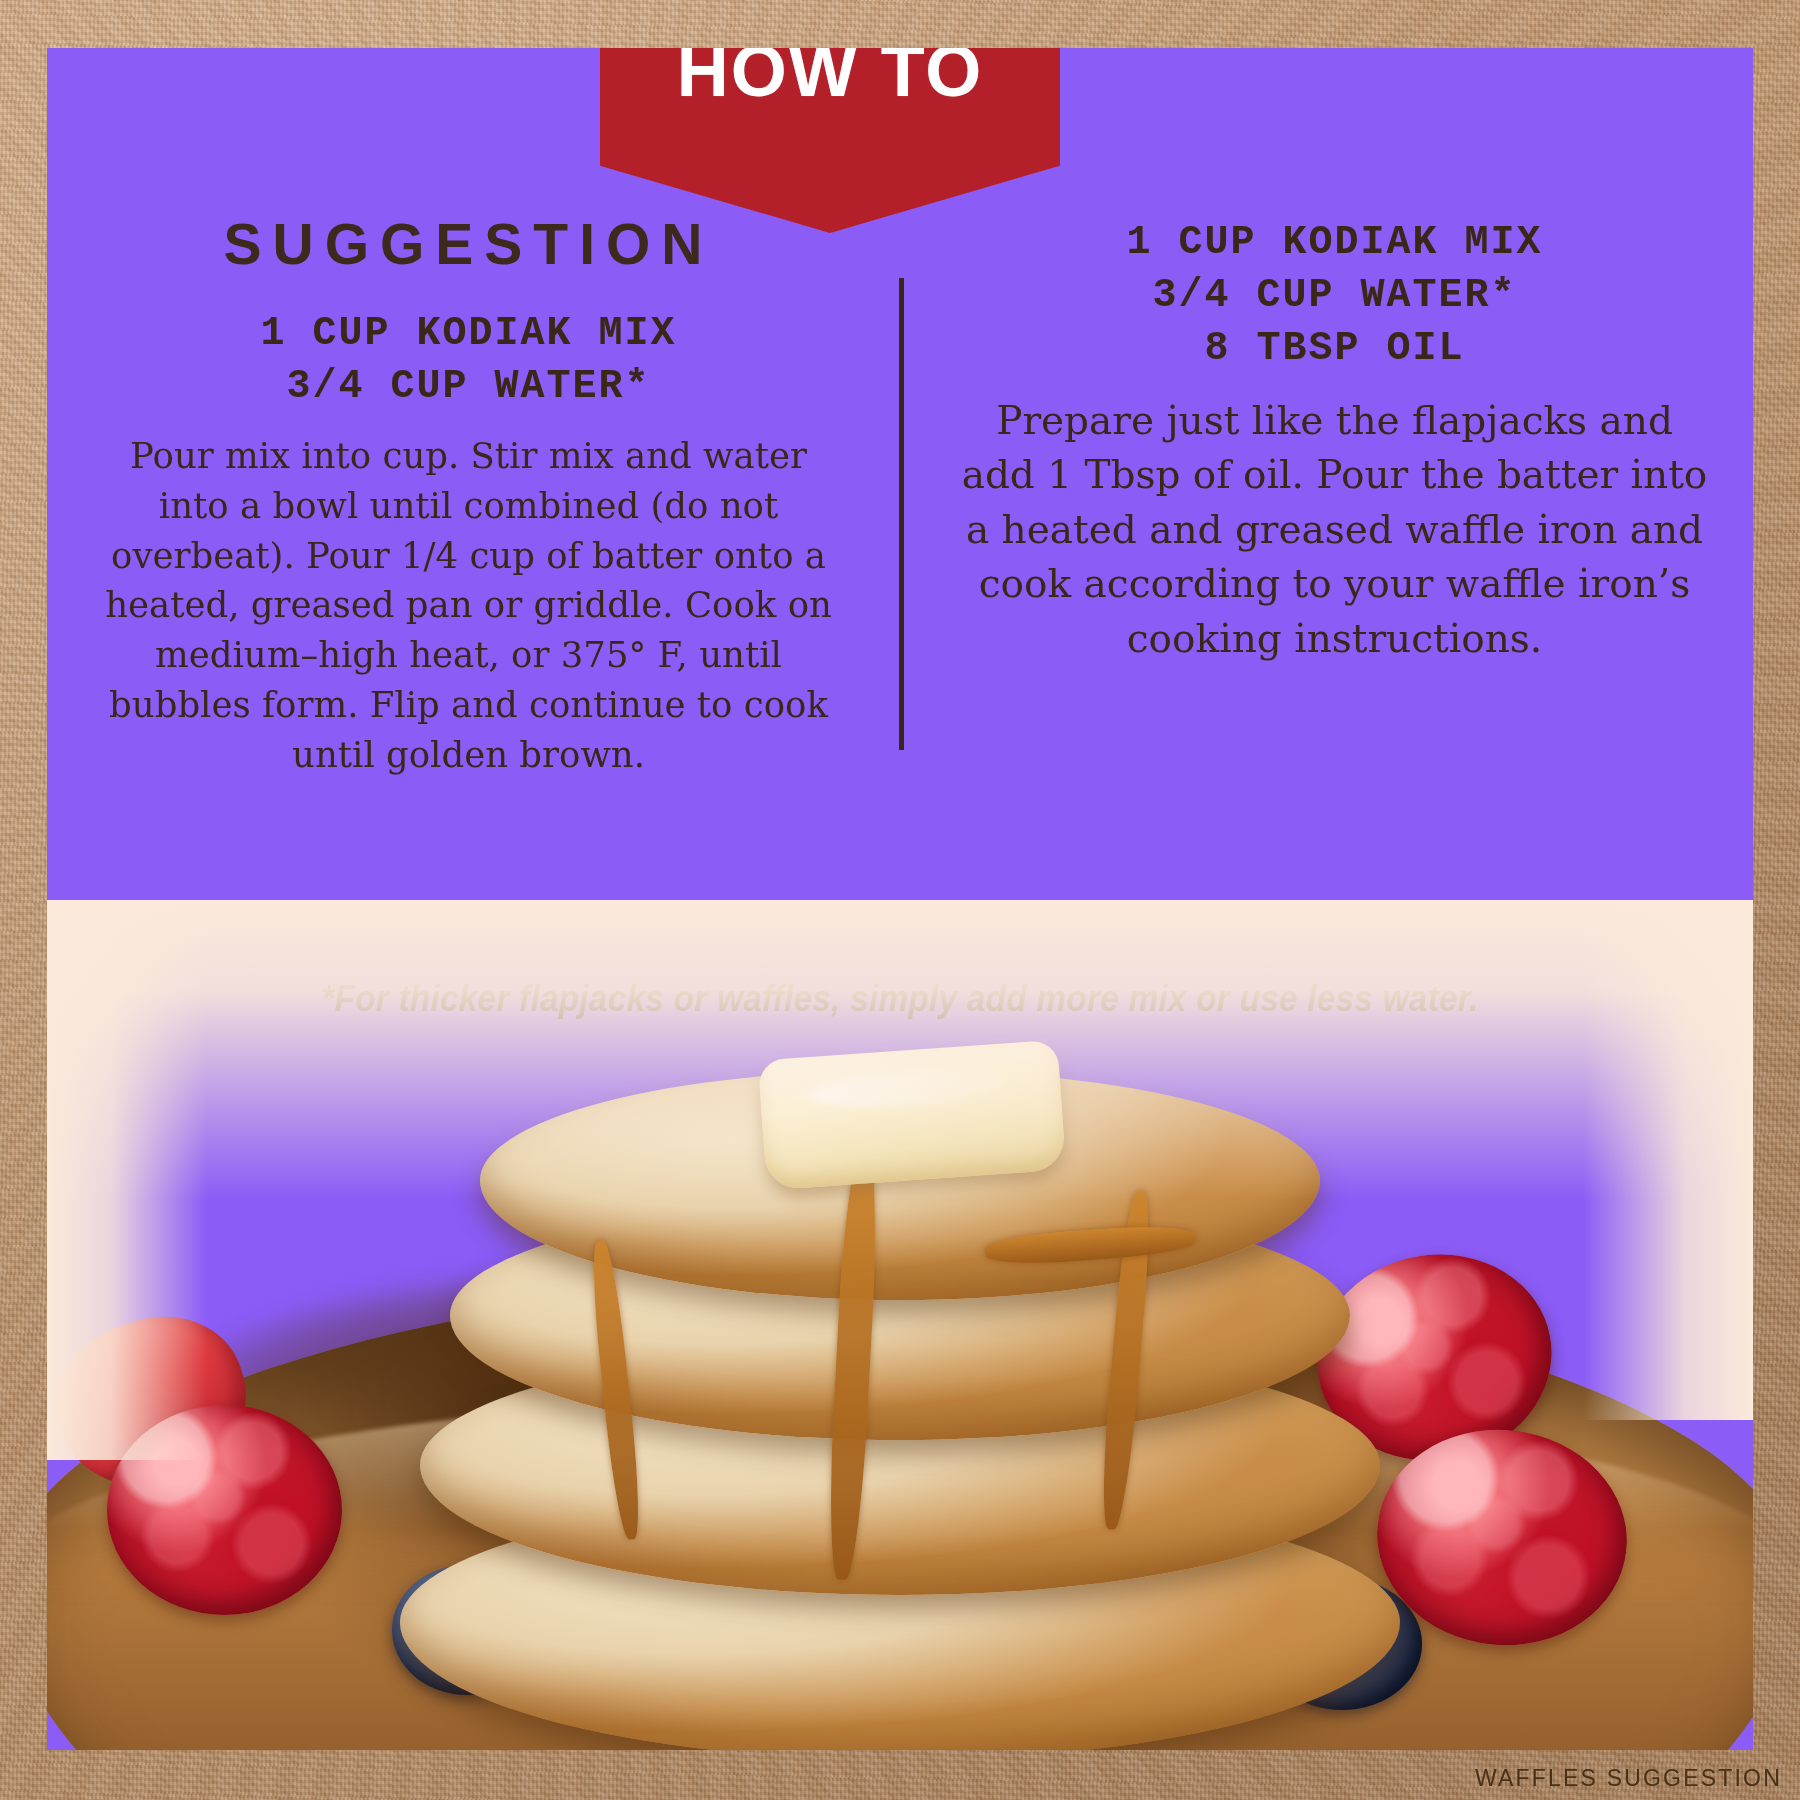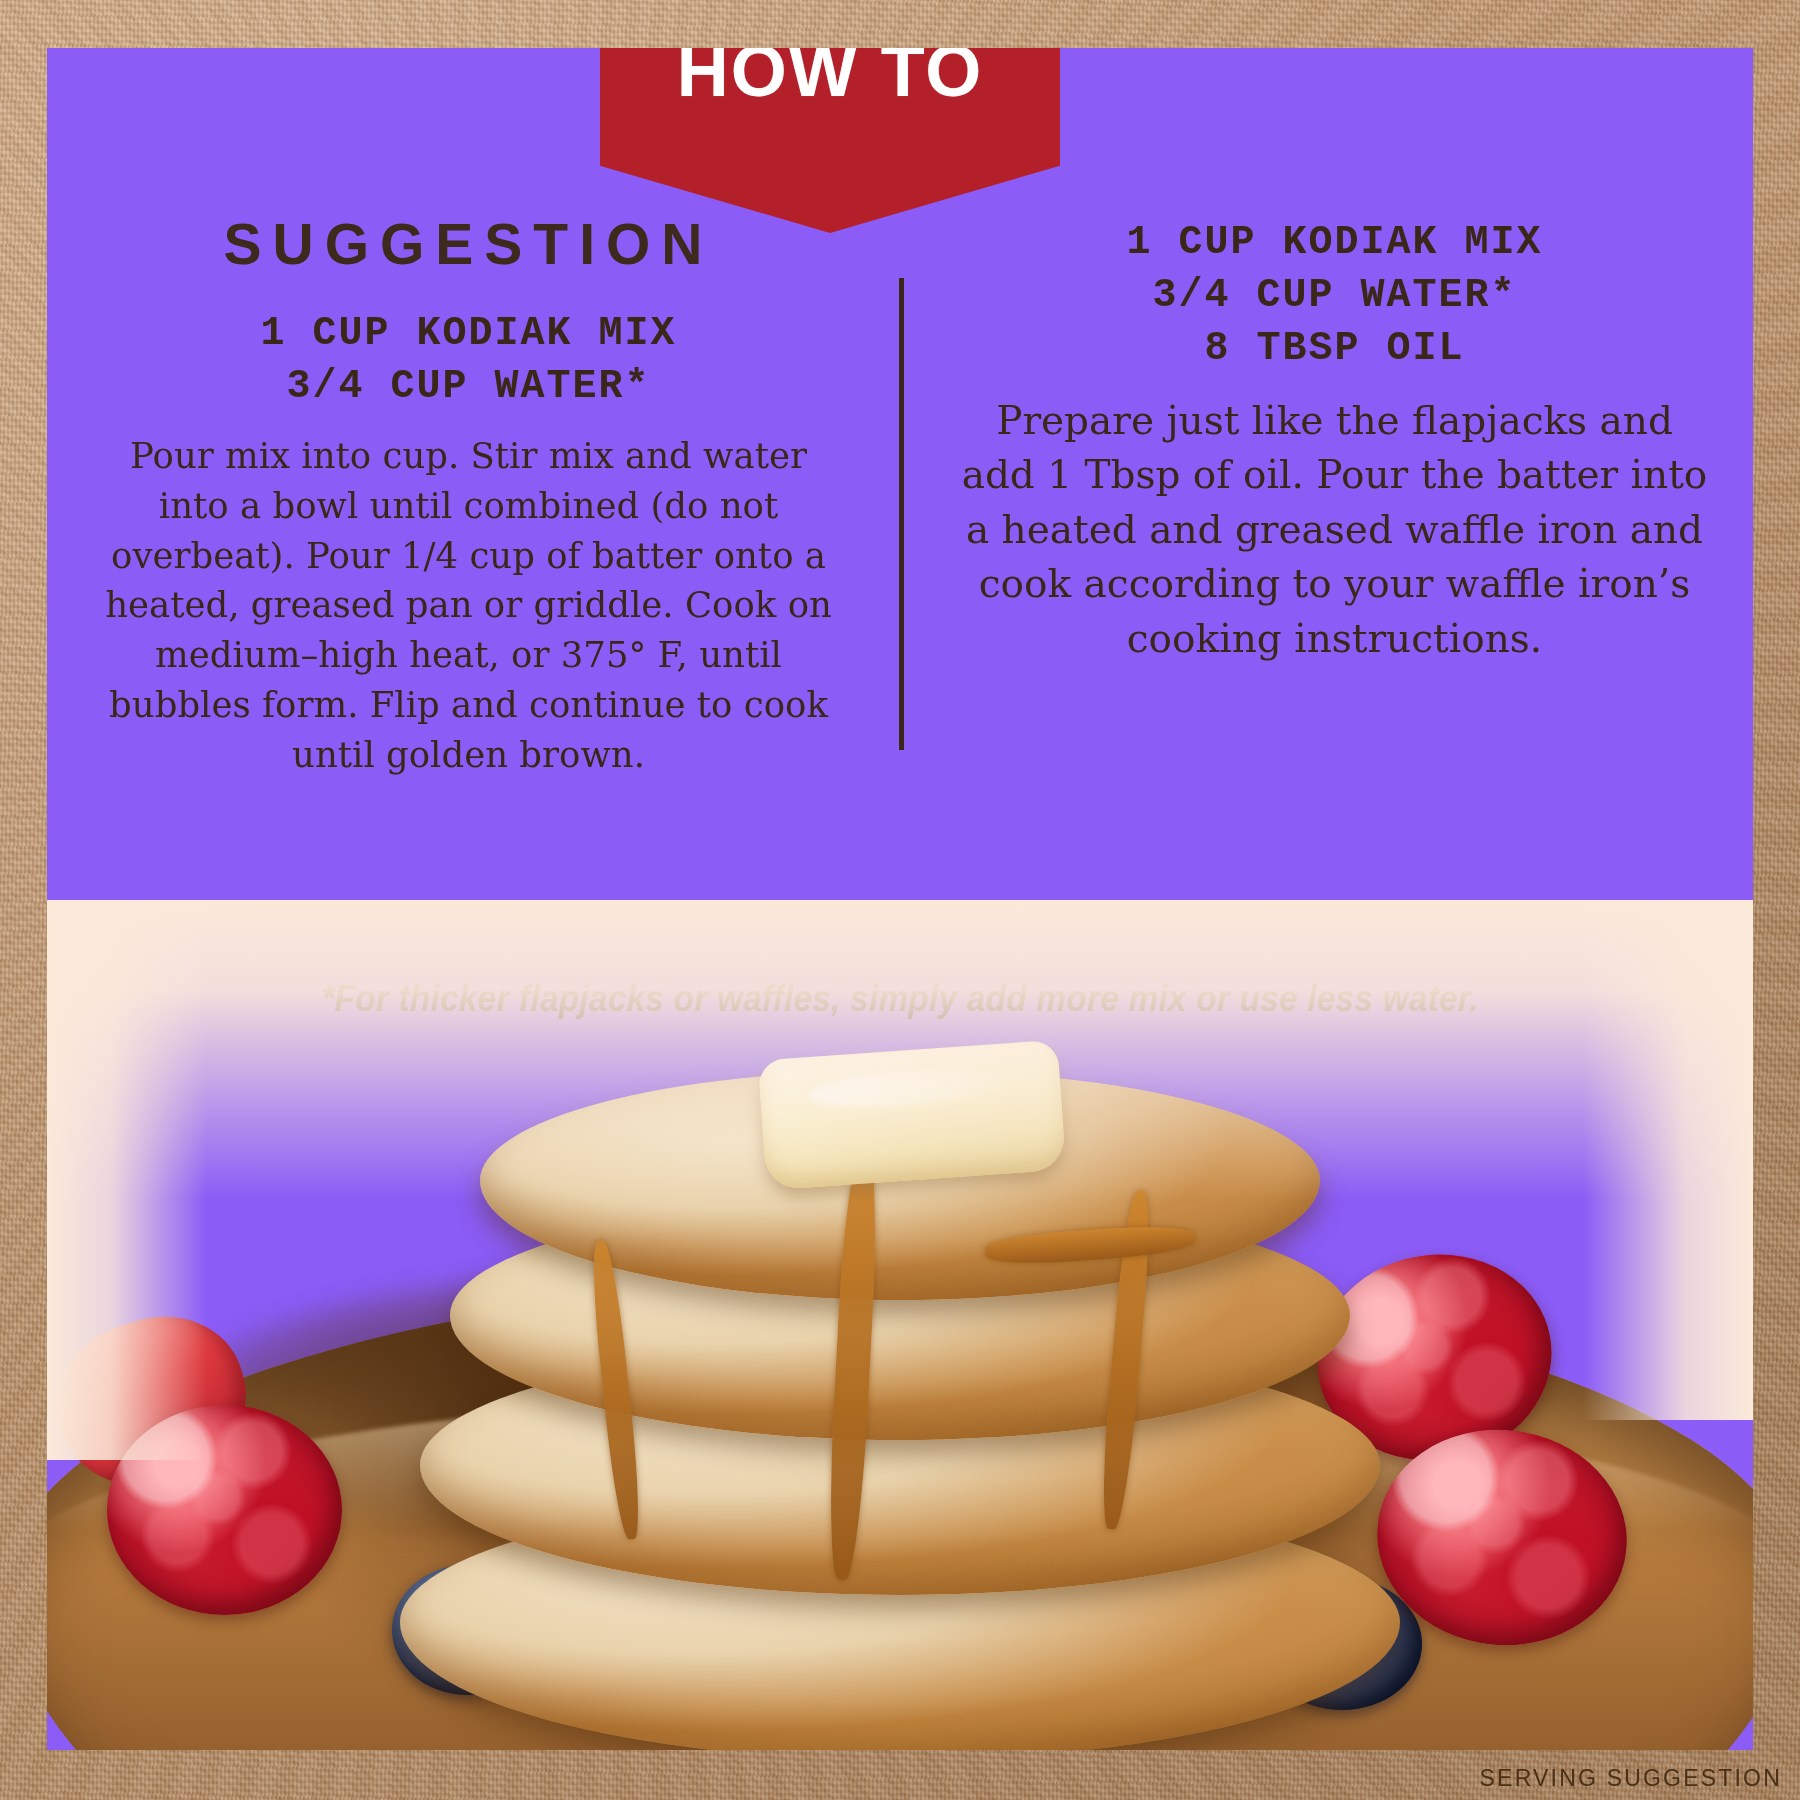--- a/index.html
+++ b/index.html
@@ -308,15 +308,15 @@
         </div>
       </div>
 
       <div class="photo-fade"></div>
       <div class="photo-side-l"></div>
       <div class="photo-side-r"></div>
     </div>
 
   </div>
 
-  <div class="serving">SERVING SUGGESTION</div>
+  <div class="serving">WAFFLES SUGGESTION</div>
 
 </div>
 
 </body></html>

